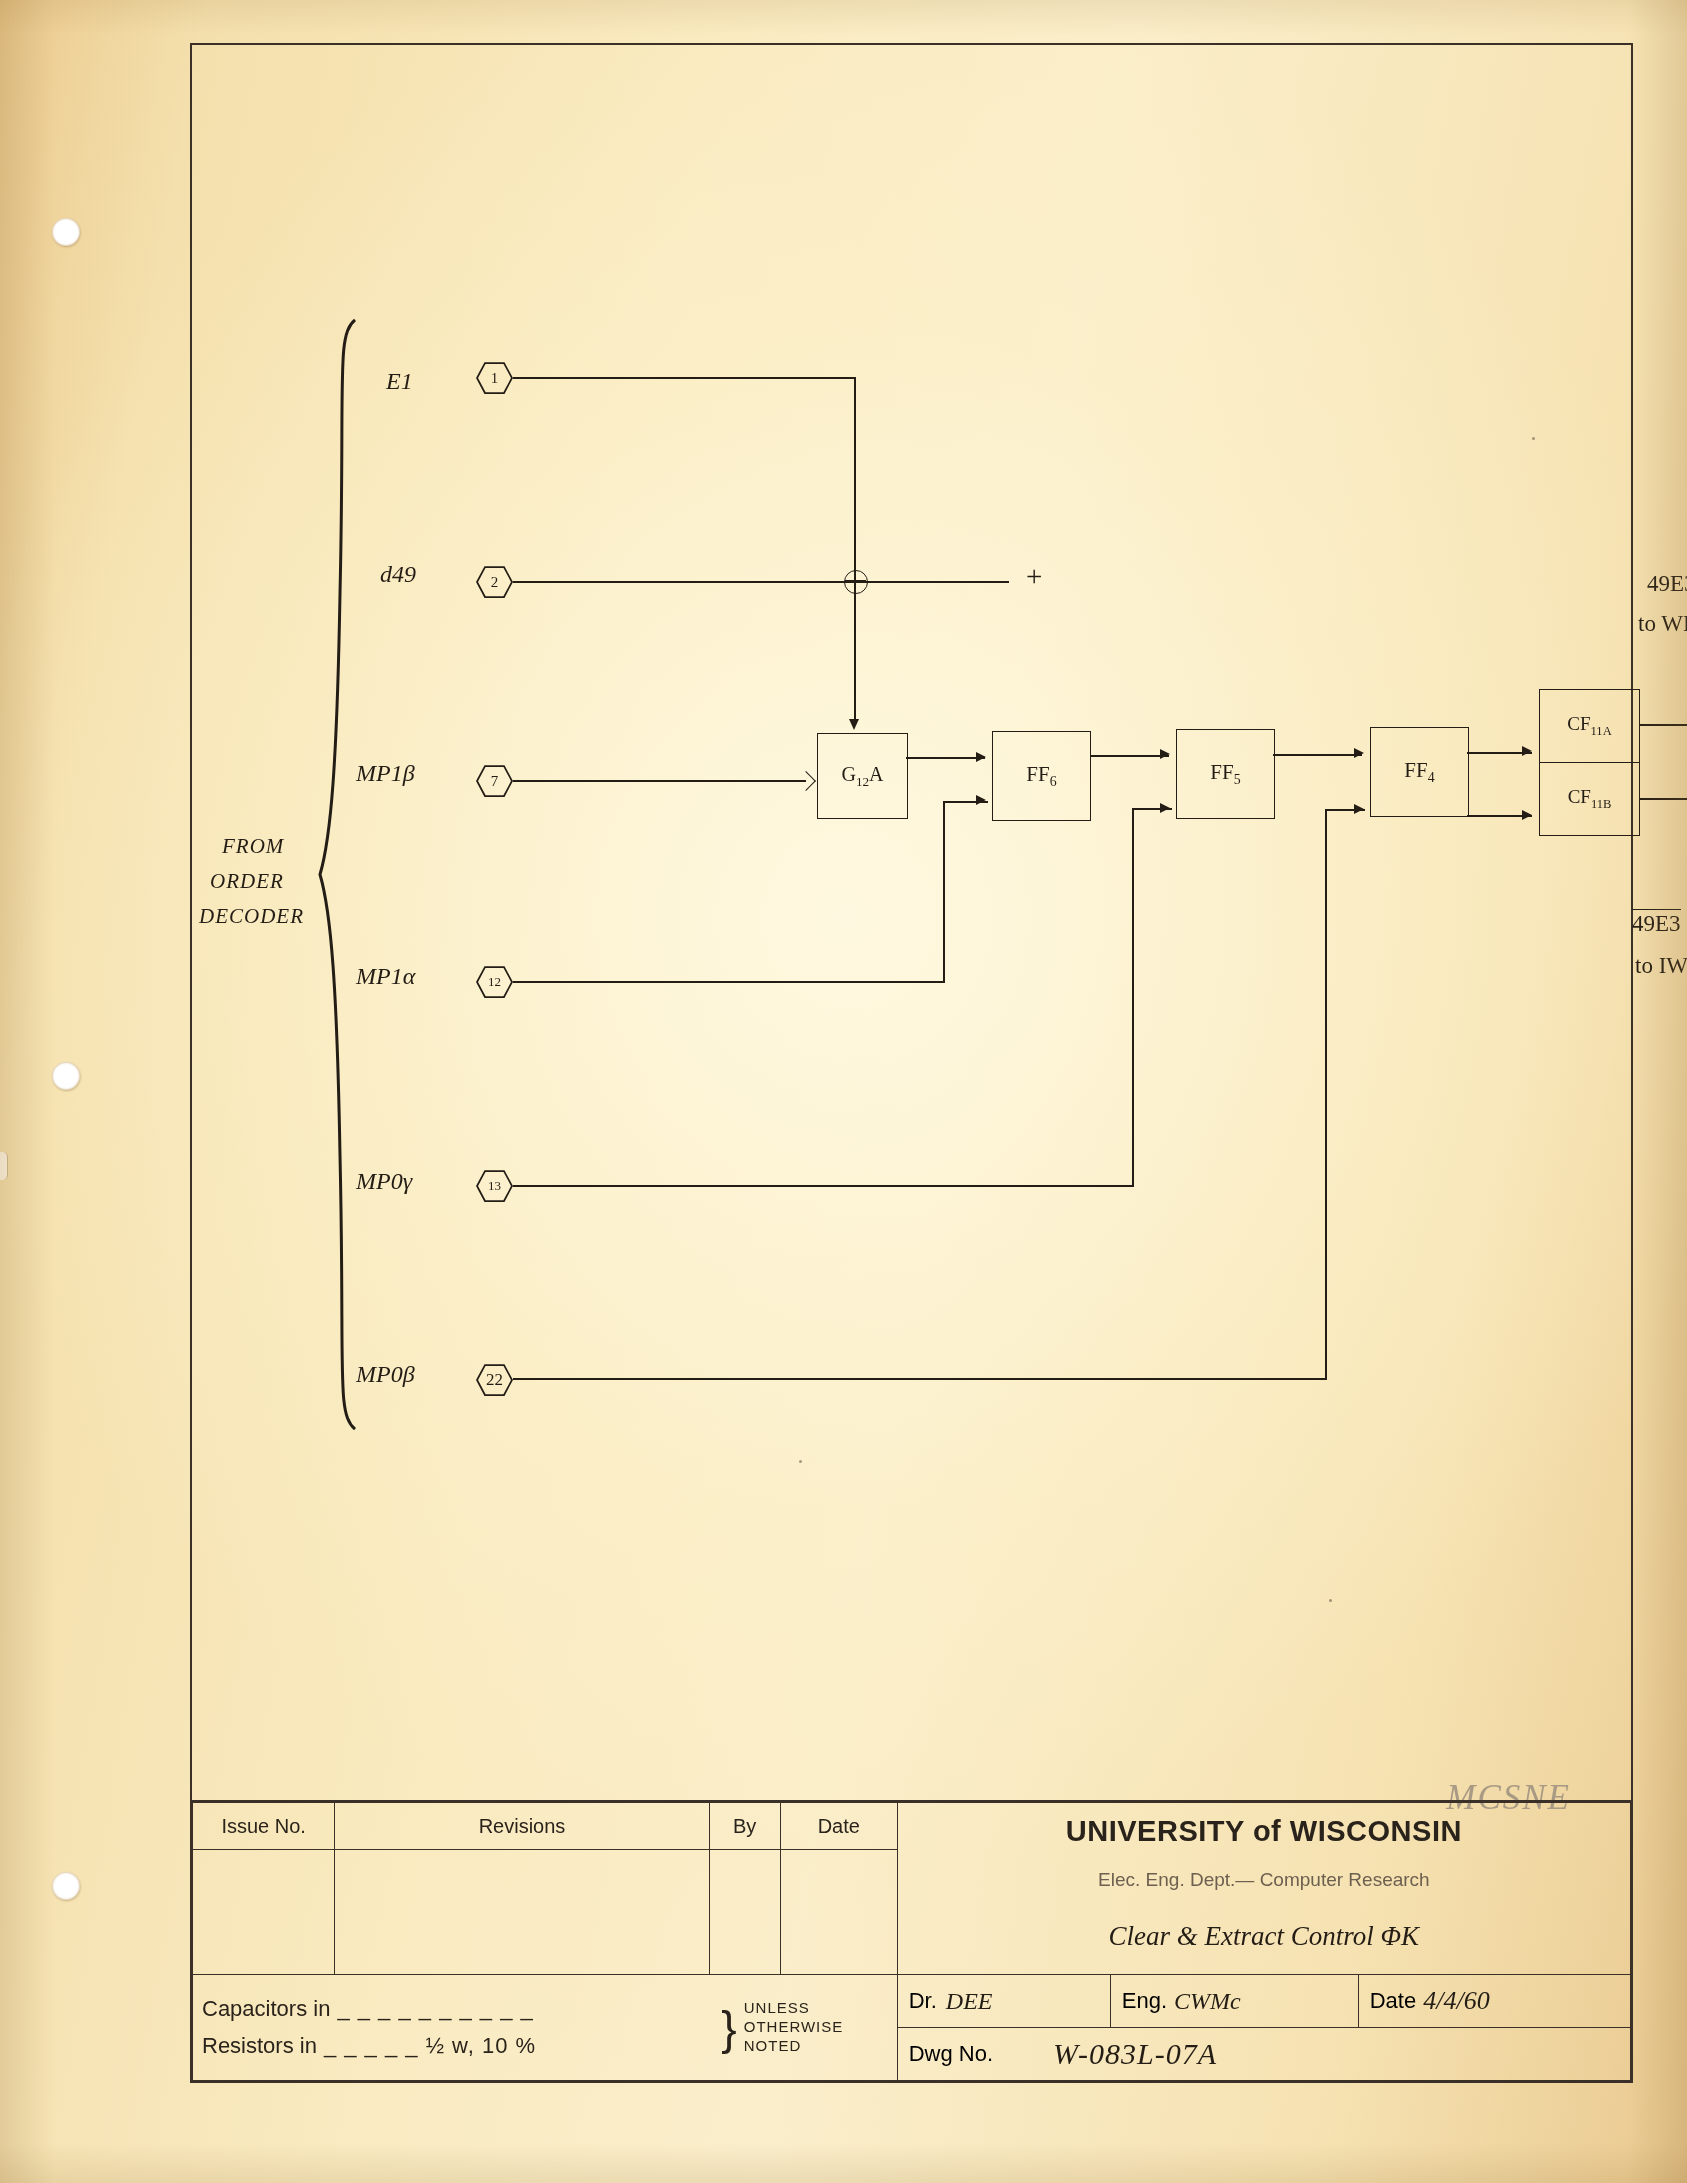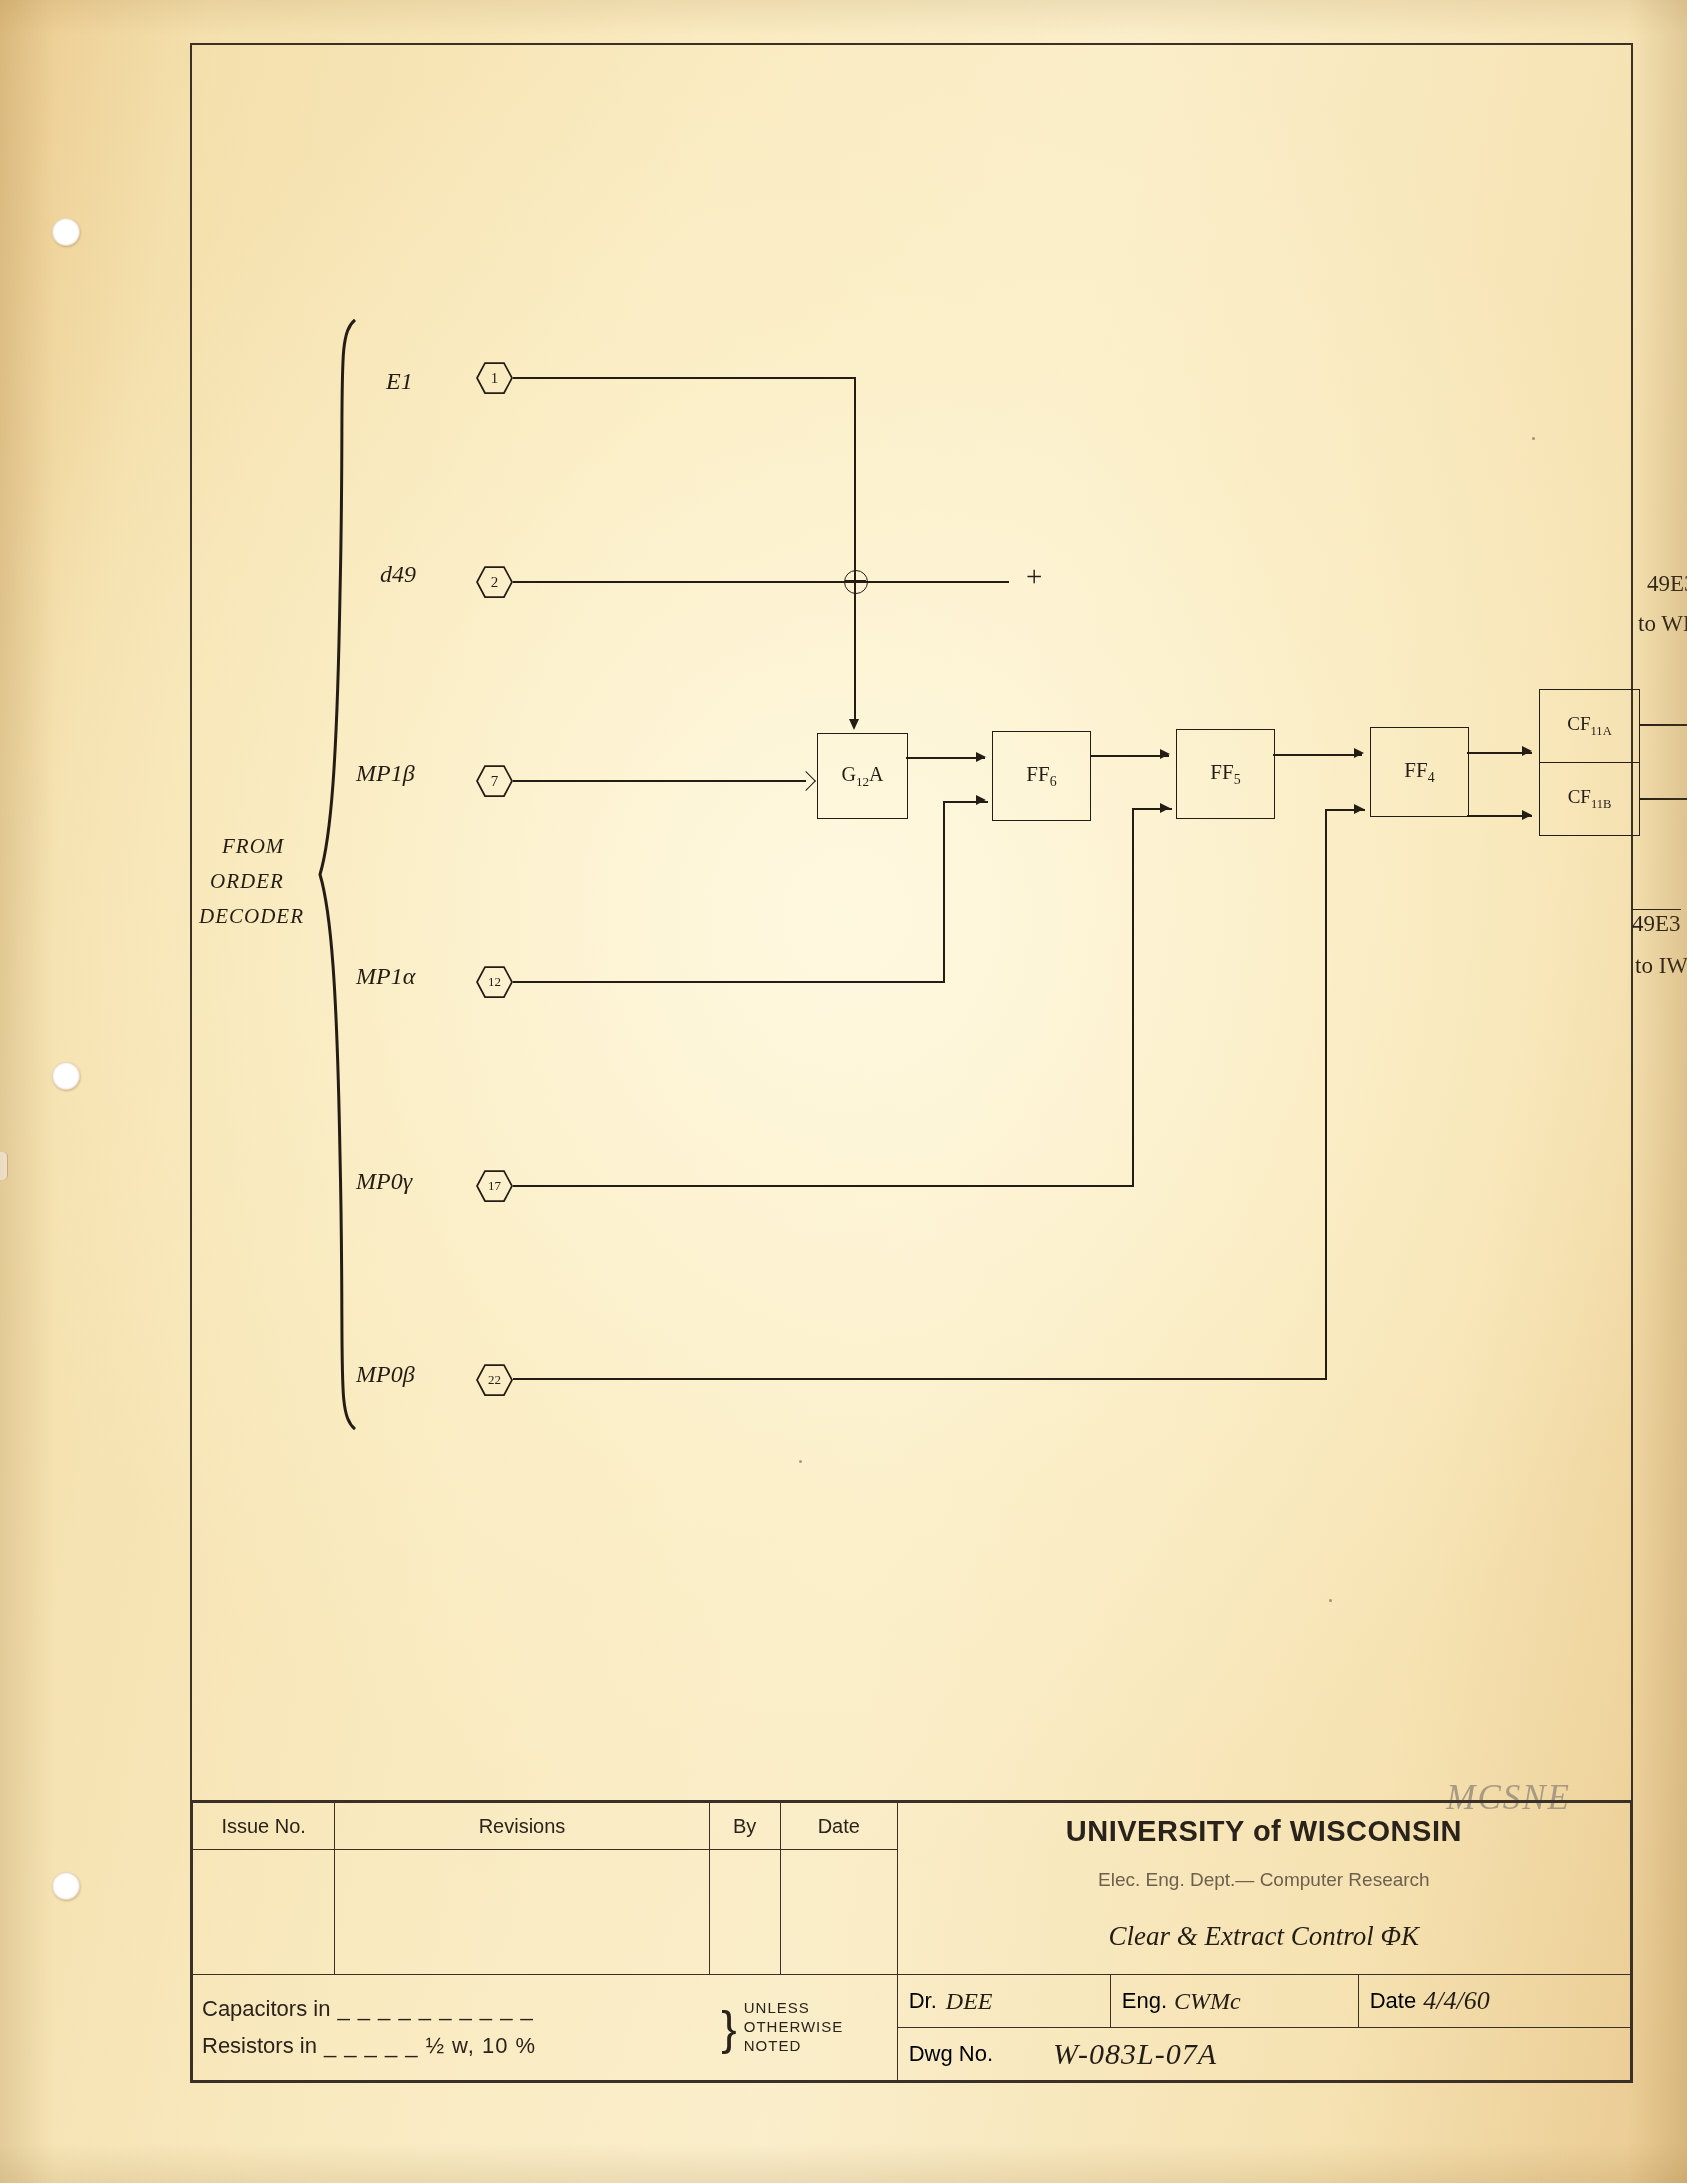--- a/index.html
+++ b/index.html
@@ -214,29 +214,29 @@
           <polygon points="18,2 56,2 72,32 56,62 18,62 2,32" fill="none" stroke="#241d16" stroke-width="3.5"></polygon>
         </svg>
       <span style="font-size:13px;">12</span>
     </div>
 
     <div class="lbl" style="left:164px; top:1123px; font-size:24px; font-style:italic;">MP0γ</div>
     <div class="hex" style="left:284px; top:1125px;">
       <svg viewBox="0 0 74 64">
           <polygon points="18,2 56,2 72,32 56,62 18,62 2,32" fill="none" stroke="#241d16" stroke-width="3.5"></polygon>
         </svg>
-      <span style="font-size:13px;">17</span>
+      <span style="font-size:13px;">13</span>
     </div>
 
     <div class="lbl" style="left:164px; top:1316px; font-size:24px; font-style:italic;">MP0β</div>
     <div class="hex" style="left:284px; top:1319px;">
       <svg viewBox="0 0 74 64">
           <polygon points="18,2 56,2 72,32 56,62 18,62 2,32" fill="none" stroke="#241d16" stroke-width="3.5"></polygon>
         </svg>
-      <span style="font-size:13px;">22</span>
+      <span style="font-size:17px;">22</span>
     </div>
 
     <div class="wire wh" style="left:321px; top:332px; width:343px;"></div>
     <div class="wire wv" style="left:662px; top:332px; height:347px;"></div>
     <div class="arrow-d" style="left:657px; top:674px;"></div>
 
     <div class="wire wh" style="left:321px; top:536px; width:496px;"></div>
     <div class="xor" style="left:652px; top:525px;"></div>
     <div class="plus" style="left:834px; top:515px;">+</div>
 

